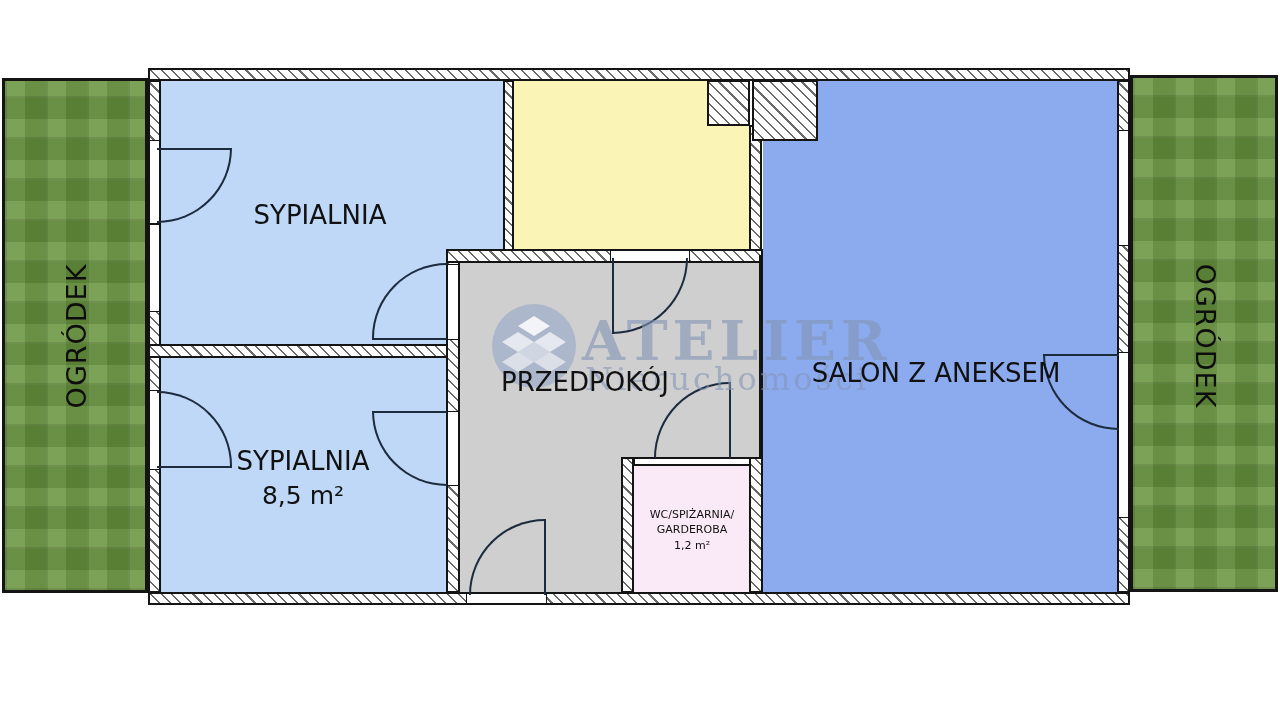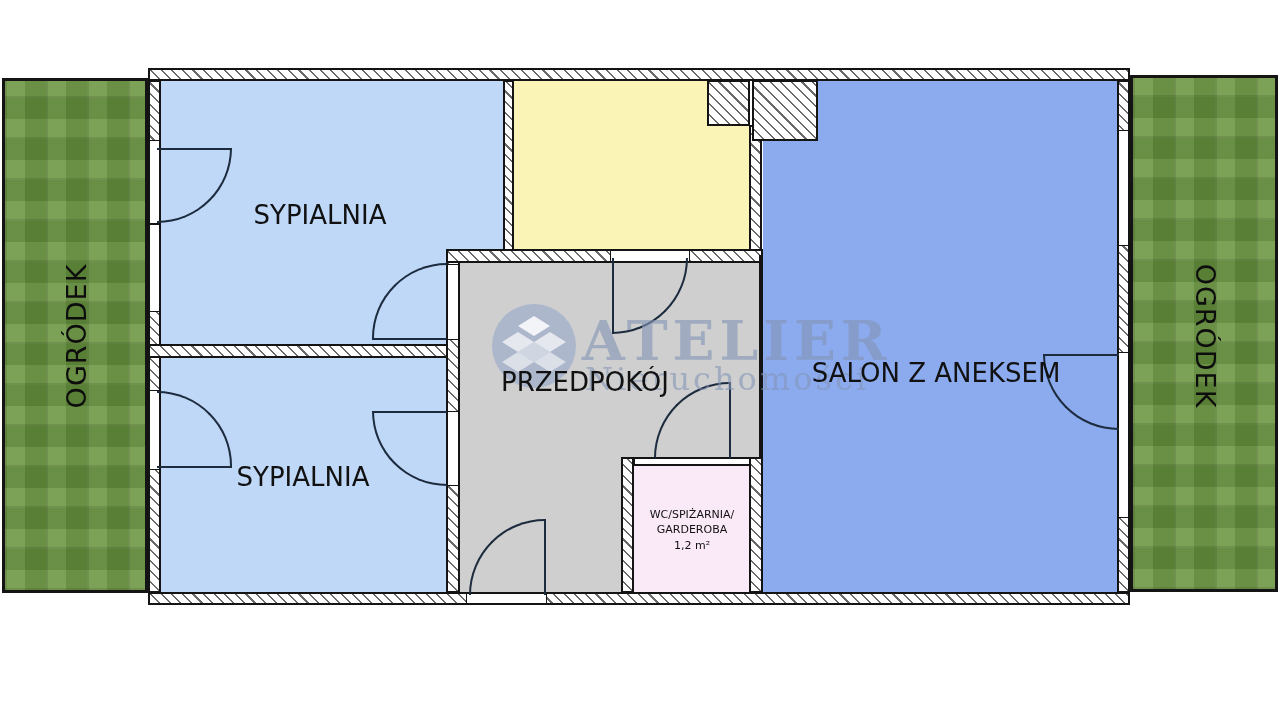--- a/index.html
+++ b/index.html
@@ -132,20 +132,21 @@
     </svg>
   </div>
   <div class="abs wm-brand" style="left:582px;top:308px;">ATELIER</div>
   <div class="abs wm-sub" style="left:585px;top:360px;">Nieruchomości</div>
 
   <div class="abs lbl ctr" style="left:320px;top:216px;">
     <div class="nm">SYPIALNIA</div>
   </div>
   <div class="abs lbl ctr" style="left:303px;top:478px;">
     <div class="nm">SYPIALNIA</div>
+    <div class="ar">8,5 m²</div>
   </div>
   <div class="abs lbl ctr" style="left:585px;top:383px;text-align:right;">
     <div class="nm">PRZEDPOKÓJ</div>
   </div>
   <div class="abs lbl ctr" style="left:936px;top:374px;text-align:center;">
     <div class="nm">SALON Z ANEKSEM</div>
   </div>
   <div class="abs lbl small ctr" style="left:692px;top:530px;">
     <div class="nm">WC/SPIŻARNIA/</div>
     <div class="nm">GARDEROBA</div>

